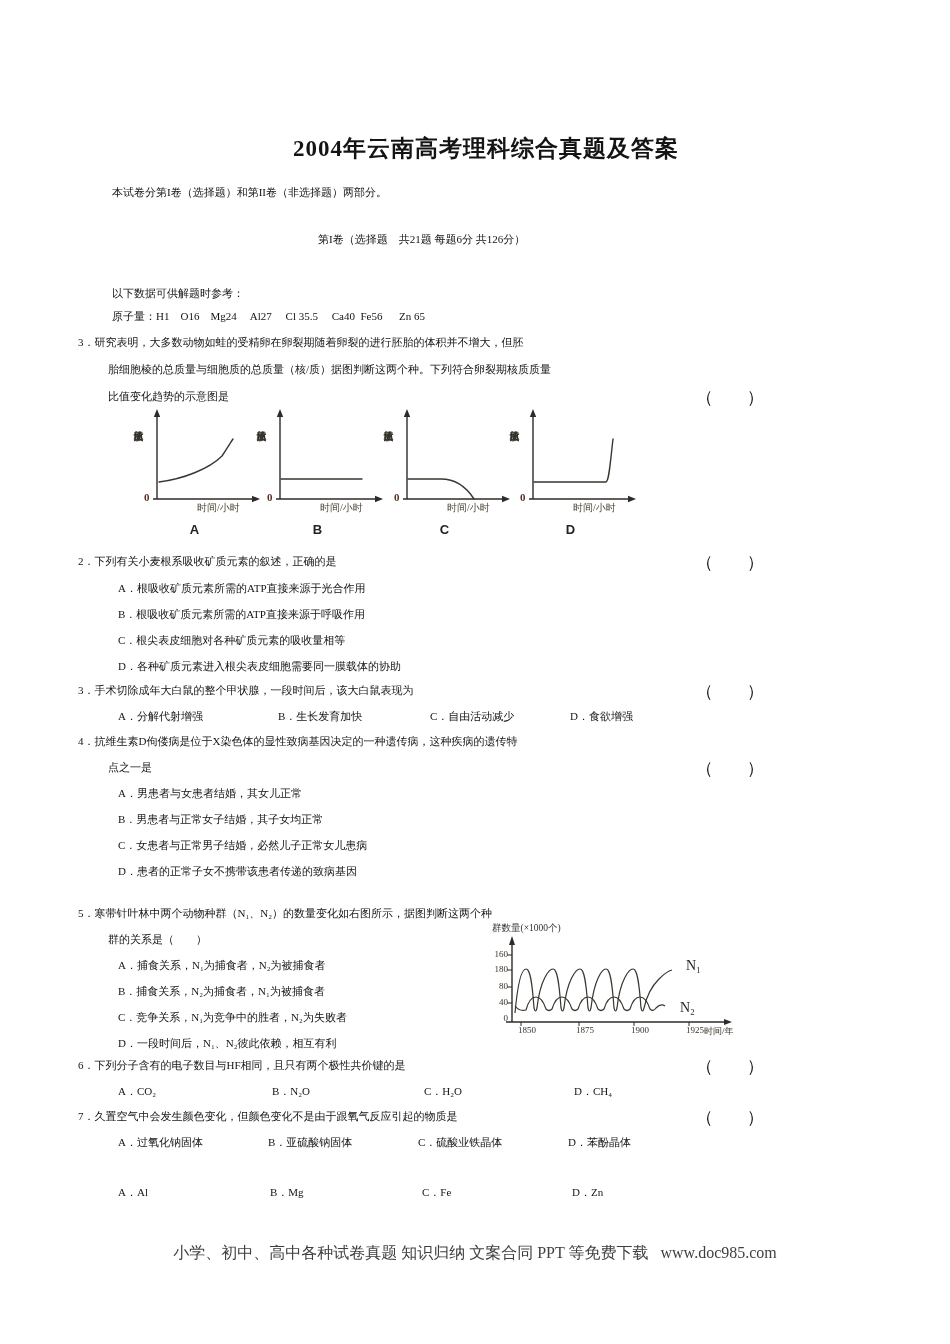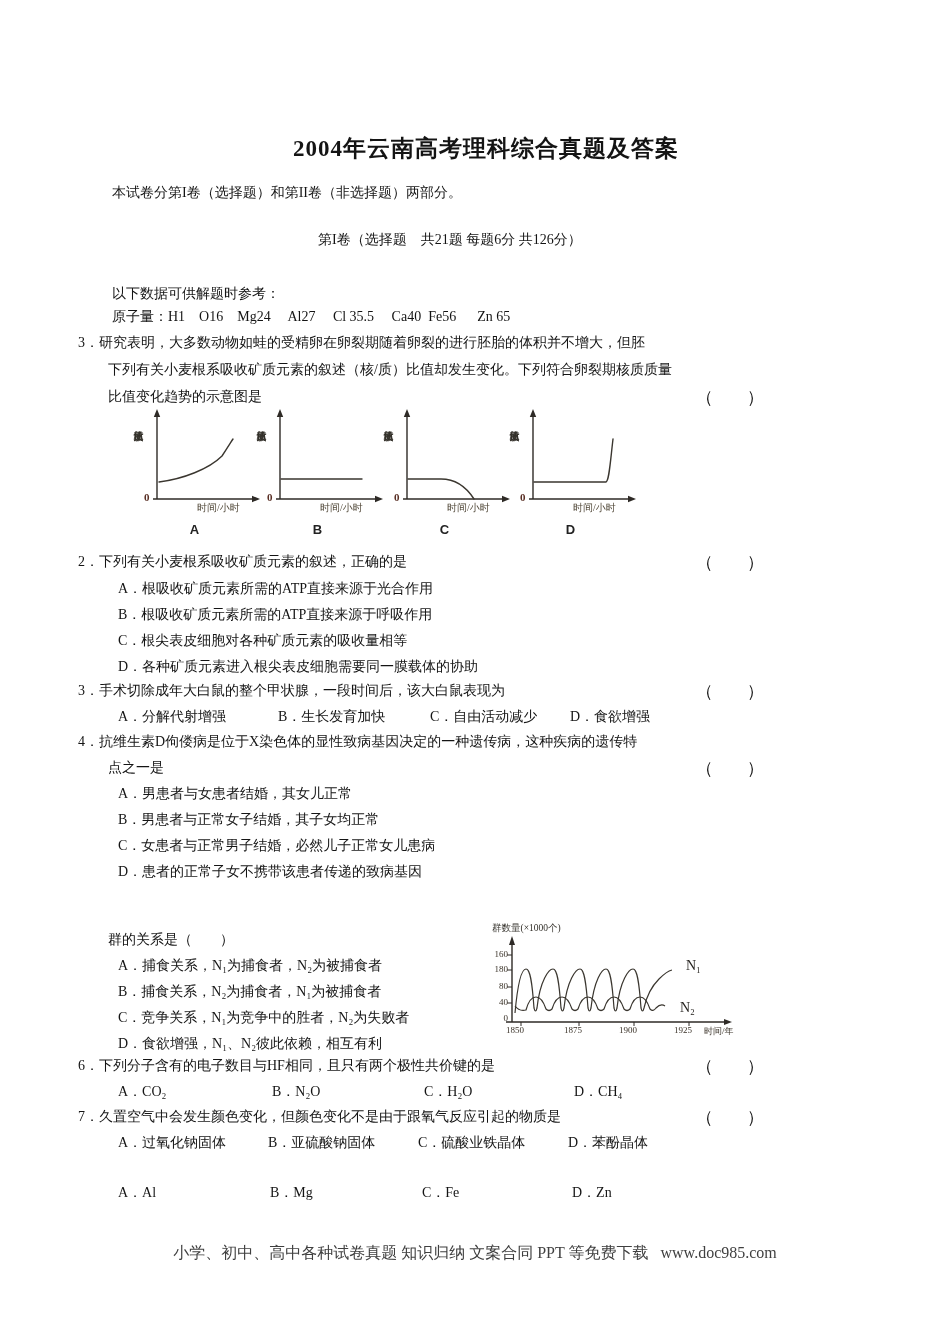--- a/index.html
+++ b/index.html
@@ -1,35 +1,35 @@
 <!DOCTYPE html>
 <html><head>
 <meta charset="utf-8">
 <style>
   html,body{margin:0;padding:0;background:#e8e8e8;}
   .page{position:relative;width:950px;height:1344px;background:#ffffff;margin:0 auto;
         font-family:"Liberation Serif",serif;color:#141414;overflow:hidden;padding-left:44px;}
-  .ln{position:absolute;font-size:14px;line-height:21px;white-space:pre;}
+  .ln{position:absolute;font-size:11px;line-height:21px;white-space:pre;}
   .title{position:absolute;font-size:23px;font-weight:bold;letter-spacing:1px;white-space:pre;}
   .blank{position:absolute;font-size:17px;white-space:pre;}
   .footer{position:absolute;left:0;top:1243px;width:950px;text-align:center;
           font-size:16px;color:#3f3f3f;white-space:pre;}
   .minigraph{position:absolute;width:135px;height:135px;}
   .minigraph svg{position:absolute;left:0;top:0;}
   .vlabel{position:absolute;left:6px;top:14px;writing-mode:vertical-rl;font-size:10px;
           color:#33302a;line-height:11px;letter-spacing:0px;}
   .origin0{position:absolute;left:17px;top:82px;font-size:11px;color:#5a3026;font-weight:bold;}
   .xlab{position:absolute;left:70px;top:92px;font-size:10px;color:#4d4434;white-space:pre;}
   .glab{position:absolute;left:0;top:113px;width:135px;text-align:center;
         font-family:"Liberation Sans",sans-serif;font-size:13px;font-weight:bold;color:#222;}
   .chart5{position:absolute;left:480px;top:918px;width:268px;height:130px;}
   .chart5 svg{position:absolute;left:0;top:0;}
   .ctitle{position:absolute;left:12px;top:4px;font-size:9.5px;color:#33302a;white-space:pre;}
   .ytick{position:absolute;left:0;width:28px;text-align:right;font-size:9px;color:#3a3228;}
-  .xtick{position:absolute;top:107px;width:30px;text-align:left;font-size:9px;color:#3a3228;}
+  .xtick{position:absolute;top:107px;width:30px;text-align:right;font-size:9px;color:#3a3228;}
   .cxlab{position:absolute;left:224px;top:107px;font-size:9px;color:#3a3228;white-space:pre;}
   .slab{position:absolute;font-size:14px;color:#26231f;margin-left:12px;}
   .axis{stroke:#2e2a26;stroke-width:1.4;fill:none;}
   .curve{stroke:#3a362f;stroke-width:1.4;fill:none;stroke-linecap:round;}
   .curve2{stroke:#3a362f;stroke-width:1.2;fill:none;}
   .tick{stroke:#2e2a26;stroke-width:1;}
   .ah{fill:#2e2a26;}
 </style>
 </head>
 <body>
@@ -39,21 +39,21 @@
   <div class="title" style="left:293px;top:133px">2004年云南高考理科综合真题及答案</div>
 
   <div class="ln" style="left:112px;top:182px">本试卷分第I卷（选择题）和第II卷（非选择题）两部分。</div>
 
   <div class="ln" style="left:318px;top:229px">第I卷（选择题　共21题 每题6分 共126分）</div>
 
   <div class="ln" style="left:112px;top:283px">以下数据可供解题时参考：</div>
   <div class="ln" style="left:112px;top:306px">原子量：H1    O16    Mg24     Al27     Cl 35.5     Ca40  Fe56      Zn 65</div>
 
   <div class="ln" style="left:78px;top:332px">3．研究表明，大多数动物如蛙的受精卵在卵裂期随着卵裂的进行胚胎的体积并不增大，但胚</div>
-  <div class="ln" style="left:108px;top:359px">下列有关小麦根系吸收矿质元素的叙述（核/质）比值却发生变化。下列符合卵裂期核质质量</div>
+  <div class="ln" style="left:108px;top:359px">胎细胞棱的总质量与细胞质的总质量（核/质）据图判断这两个种。下列符合卵裂期核质质量</div>
   <div class="ln" style="left:108px;top:386px">比值变化趋势的示意图是</div>
   <div class="blank" style="left:696px;top:386px">（　　）</div>
 
   <div class="minigraph" style="left:127px;top:409px">
     <div class="vlabel">核质质量比值</div>
     <svg width="135" height="100" viewBox="0 0 135 100">
       <line class="axis" x1="30" y1="5" x2="30" y2="90"></line>
         <polygon class="ah" points="30,0 26.8,8 33.2,8"></polygon>
       <line class="axis" x1="26" y1="90" x2="126" y2="90"></line>
         <polygon class="ah" points="133,90 125,86.8 125,93.2"></polygon>
@@ -121,25 +121,26 @@
   <div class="ln" style="left:570px;top:706px">D．食欲增强</div>
 
   <div class="ln" style="left:78px;top:731px">4．抗维生素D佝偻病是位于X染色体的显性致病基因决定的一种遗传病，这种疾病的遗传特</div>
   <div class="ln" style="left:108px;top:757px">点之一是</div>
   <div class="blank" style="left:696px;top:757px">（　　）</div>
   <div class="ln" style="left:118px;top:783px">A．男患者与女患者结婚，其女儿正常</div>
   <div class="ln" style="left:118px;top:809px">B．男患者与正常女子结婚，其子女均正常</div>
   <div class="ln" style="left:118px;top:835px">C．女患者与正常男子结婚，必然儿子正常女儿患病</div>
   <div class="ln" style="left:118px;top:861px">D．患者的正常子女不携带该患者传递的致病基因</div>
 
+  <div class="ln" style="left:78px;top:903px">5．寒带针叶林中两个动物种群（N₁、N₂）的数量变化如右图所示，据图判断这两个种</div>
   <div class="ln" style="left:108px;top:929px">群的关系是（　　）</div>
   <div class="ln" style="left:118px;top:955px">A．捕食关系，N₁为捕食者，N₂为被捕食者</div>
   <div class="ln" style="left:118px;top:1007px">C．竞争关系，N₁为竞争中的胜者，N₂为失败者</div>
   <div class="ln" style="left:118px;top:981px">B．捕食关系，N₂为捕食者，N₁为被捕食者</div>
-  <div class="ln" style="left:118px;top:1033px">D．食欲增强，N₁、N₂彼此依赖，相互有利</div>
+  <div class="ln" style="left:118px;top:1033px">D．一段时间后，N₁、N₂彼此依赖，相互有利</div>
 
   <div class="chart5">
     <div class="ctitle">群数量(×1000个)</div>
     <svg width="268" height="118" viewBox="0 0 268 118">
       <line class="axis" x1="32" y1="24" x2="32" y2="104"></line>
         <polygon class="ah" points="32,18 29,27 35,27"></polygon>
       <line class="axis" x1="26" y1="104" x2="246" y2="104"></line>
         <polygon class="ah" points="252,104 244,101 244,107"></polygon>
       <line class="tick" x1="27" y1="37" x2="32" y2="37"></line>
       <line class="tick" x1="27" y1="52" x2="32" y2="52"></line>

